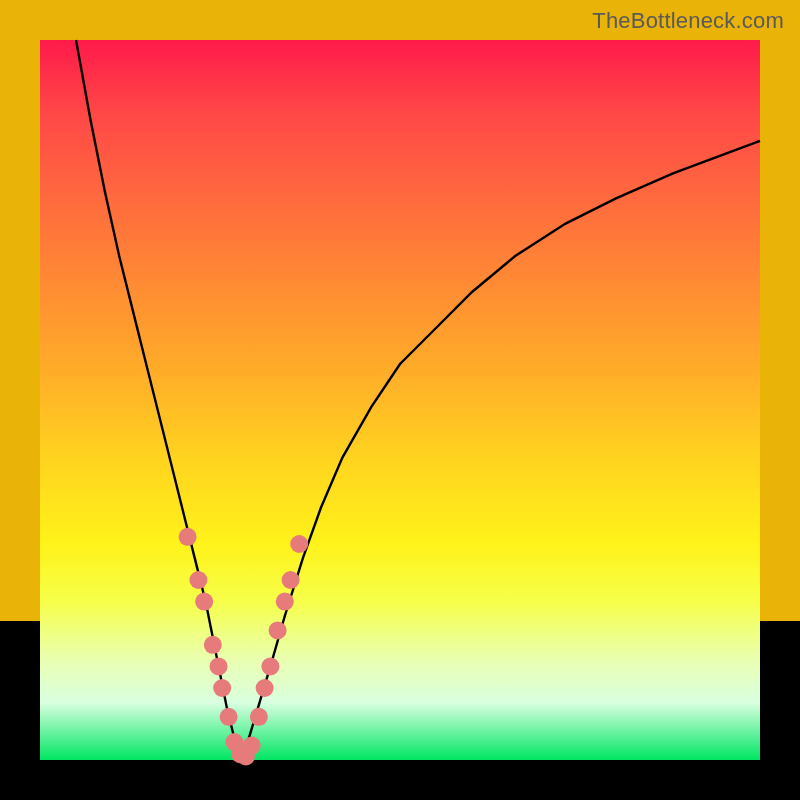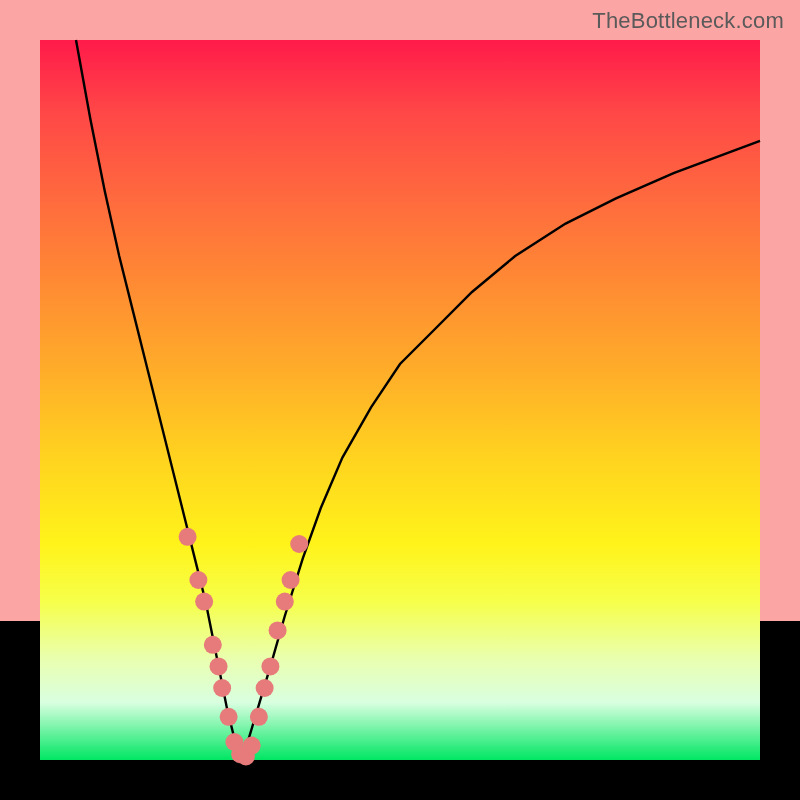--- a/index.html
+++ b/index.html
@@ -10,21 +10,21 @@
     overflow: hidden;
     background: #000;
     font-family: Arial, Helvetica, sans-serif;
   }
   .frame {
     position: absolute;
     left: 0;
     top: 0;
     width: 800px;
     height: 621px;
-    background: #fca5a5;
+    background: #eab308;
   }
   .plot {
     position: absolute;
     left: 40px;
     top: 40px;
     width: 720px;
     height: 720px;
     background: linear-gradient(to bottom,
       #ff1a4a 0%,
       #ff4747 10%,

